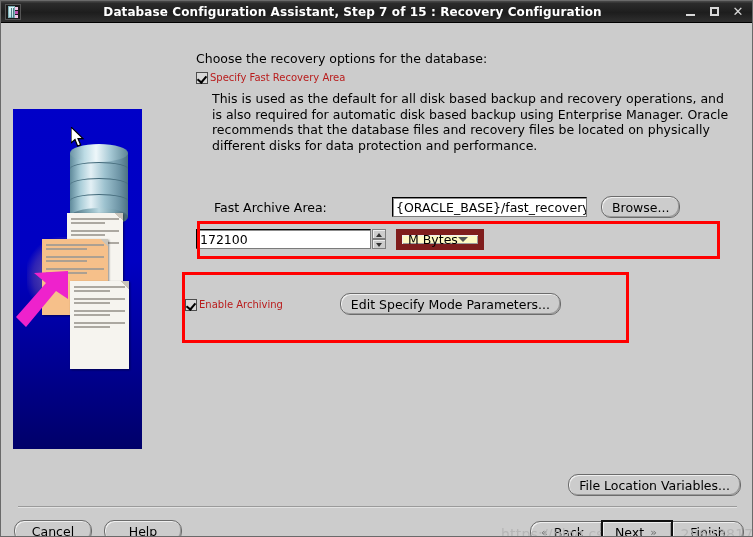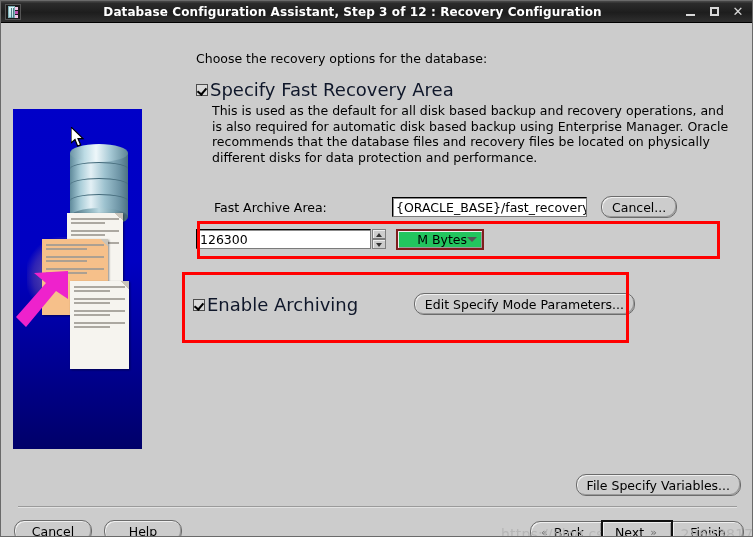--- a/index.html
+++ b/index.html
@@ -218,21 +218,21 @@
 
   
   .content {
     position: absolute;
     left: 195px; top: 28px;
     width: 545px;
   }
   .intro {
     font-size: 12.5px;
     color: #000;
-    margin: 0 0 16px 0;
+    margin: 0 0 4px 0;
     font-family: "DejaVu Sans", sans-serif;
   }
   .cbrow {
     display: flex;
     align-items: flex-start;
     gap: 2px;
   }
   .cb {
     width: 12px; height: 12px;
     border: 1px solid #4d4d4d;
@@ -245,22 +245,22 @@
   .cb.checked:after {
     content: "";
     position: absolute;
     left: 2px; top: 1px;
     width: 4px; height: 7px;
     border: solid #000;
     border-width: 0 2px 2px 0;
     transform: rotate(40deg);
   }
   .cb-label {
-    font-size: 18px;
-    color: #0f172a;
+    font-size: 10px;
+    color: #b91c1c;
     line-height: 15px;
   }
   .desc {
     margin: 6px 0 0 16px;
     font-size: 12.5px;
     color: #000;
     line-height: 15.5px;
     width: 524px;
   }
 
@@ -343,44 +343,44 @@
     width: 0; height: 0;
     border-left: 3px solid transparent;
     border-right: 3px solid transparent;
   }
   .spinner .up:after { border-bottom: 4px solid #333; }
   .spinner .dn:after { border-top: 4px solid #333; }
 
   .combo {
     width: 88px; height: 21px;
     margin-left: 10px;
-    background: #22c55e;
-    border: 2px solid #7f1d1d;
+    background: #fef9c3;
+    border: 6px solid #7f1d1d;
     box-shadow: inset 1px 1px 0 #f0f0f0, inset -1px -1px 0 #9b9b9b;
     box-sizing: border-box;
     display: flex;
     align-items: center;
-    justify-content: flex-end;
+    justify-content: flex-start;
     padding: 0 5px 0 6px;
     font-size: 12.5px;
     color: #000;
     flex: 0 0 auto;
   }
   .combo .caret {
     width: 0; height: 0;
     border-left: 5px solid transparent;
     border-right: 5px solid transparent;
     border-top: 5px solid #555;
   }
 
   
   .arch {
     position: absolute;
-    left: 192px; top: 270px;
-    width: 442px;
+    left: 184px; top: 270px;
+    width: 376px;
     display: flex;
     align-items: center;
   }
   .arch .cbrow { flex: 0 0 auto; }
 
   
   .redbox {
     position: absolute;
     border: 3px solid #ff0000;
     box-sizing: border-box;
@@ -468,21 +468,21 @@
 
 <div id="app">
 
   <div class="titlebar">
     <div class="title-icon">
       <div class="chip"></div>
       <div class="d1"></div>
         <div class="d2"></div>
         <div class="d3"></div>
     </div>
-    <div class="title-text">Database Configuration Assistant, Step 3 of 12 : Recovery Configuration</div>
+    <div class="title-text">Database Configuration Assistant, Step 7 of 15 : Recovery Configuration</div>
     <div class="win-btns">
       <div class="win-btn win-min"></div>
       <div class="win-btn win-max"></div>
       <div class="win-btn win-close">✕</div>
     </div>
   </div>
 
   <div class="dialog-body">
 
     <div class="illus">
@@ -564,27 +564,27 @@
       </div>
 
       <div class="desc">This is used as the default for all disk based backup and recovery operations, and is also required for automatic disk based backup using Enterprise Manager. Oracle recommends that the database files and recovery files be located on physically different disks for data protection and performance.</div>
     </div>
 
     <div class="form">
       <div class="row">
         <span class="lbl">Fast Archive Area:</span>
         <div class="textfield" id="fra-field">{ORACLE_BASE}/fast_recovery_a</div>
         <div style="width:14px;"></div>
-        <div class="btn">Cancel...</div>
+        <div class="btn">Browse...</div>
       </div>
 
       <div style="height:8px;"></div>
 
       <div class="row">
-        <div class="textfield" id="fras-field">126300</div>
+        <div class="textfield" id="fras-field">172100</div>
         <div class="spinner">
           <div class="sb up"></div>
           <div class="sb dn"></div>
         </div>
         <div class="combo">
           <span>M Bytes</span>
           <span class="caret"></span>
         </div>
       </div>
     </div>
@@ -595,21 +595,21 @@
         <span class="cb-label">Enable Archiving</span>
       </div>
       <div style="flex:1 1 auto;"></div>
       <div class="btn">Edit Specify Mode Parameters...</div>
     </div>
 
     <div class="redbox" id="redbox-size"></div>
     <div class="redbox" id="redbox-arch"></div>
 
     <div class="flv-wrap">
-      <div class="btn">File Specify Variables...</div>
+      <div class="btn">File Location Variables...</div>
     </div>
 
     <div class="hr"></div>
 
     <div class="navbar">
       <div class="left">
         <div class="btn">Cancel</div>
         <div class="btn">Help</div>
       </div>
       <div class="right">

